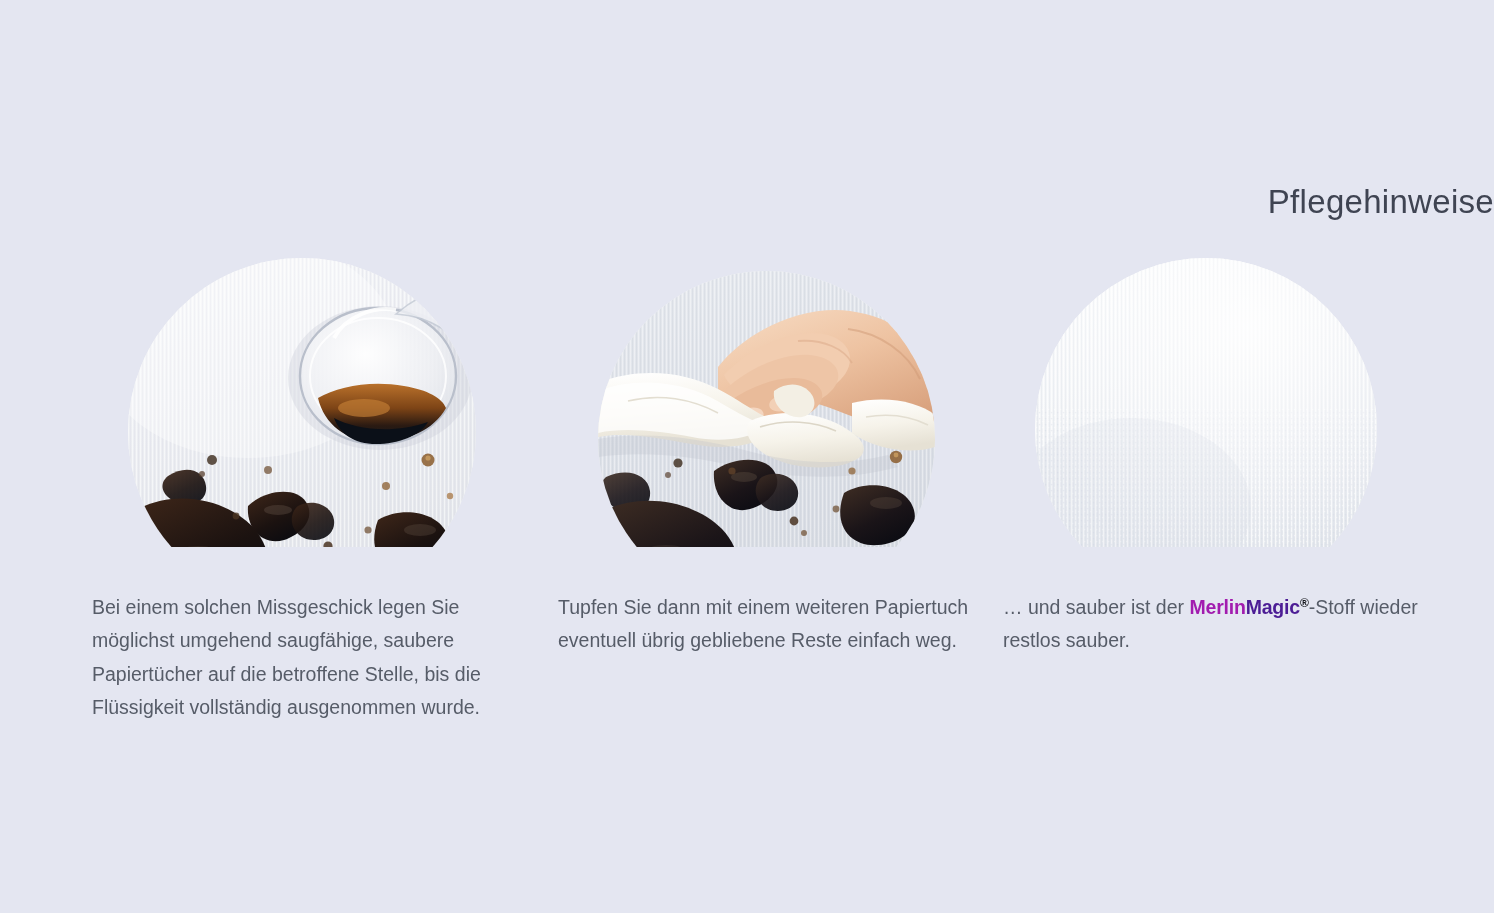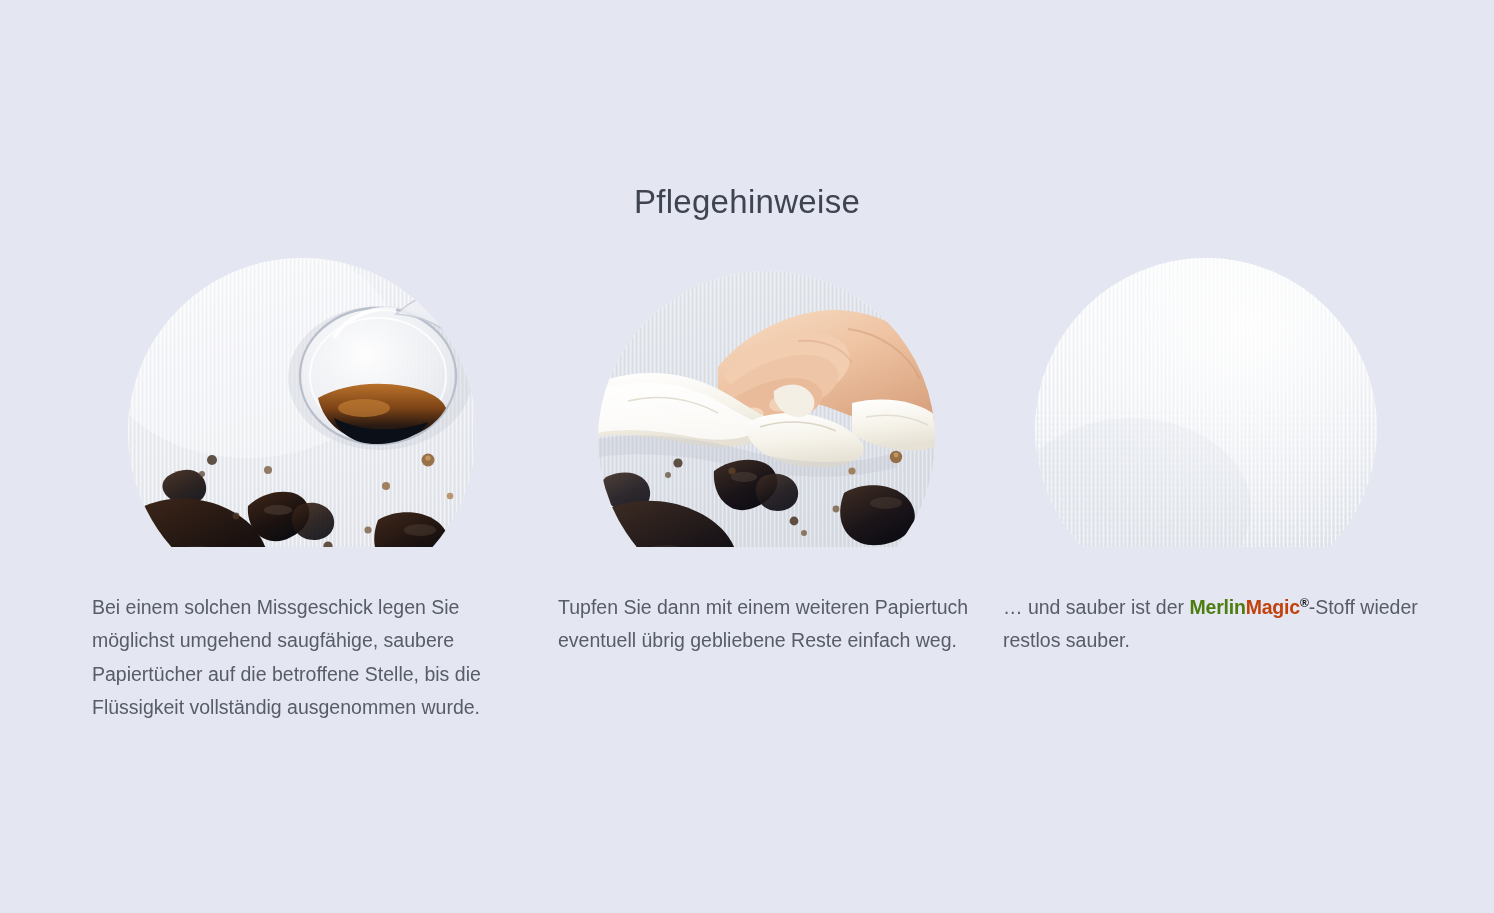--- a/index.html
+++ b/index.html
@@ -21,21 +21,21 @@
     inset: 0;
     background: #e4e6f1;
   }
 
   
   .page-title {
     position: absolute;
     top: 160px;
     left: 0;
     width: 1494px;
-    text-align: center;
+    text-align: right;
     font-size: 33px;
     font-weight: 300;
     letter-spacing: 0.3px;
     color: #3f4452;
     line-height: 1.2;
   }
 
   
   .steps {
     position: absolute;
@@ -102,22 +102,22 @@
     color: #565c68;
   }
   .step-2 .caption { left: 50px; width: 412px; }
   .step-3 .caption { left: 58px; width: 420px; }
 
   .brand {
     font-weight: 700;
     white-space: nowrap;
     letter-spacing: -0.2px;
   }
-  .brand-merlin { color: #4d7c0f; }
-  .brand-magic  { color: #c2410c; margin-top: 48px; }
+  .brand-merlin { color: #a21caf; }
+  .brand-magic  { color: #4c1d95; margin-top: 48px; }
   .brand-reg {
     font-size: 0.62em;
     vertical-align: super;
     line-height: 0;
     font-weight: 700;
     color: #14161b;
   }
 </style>
 </head>
 <body>

